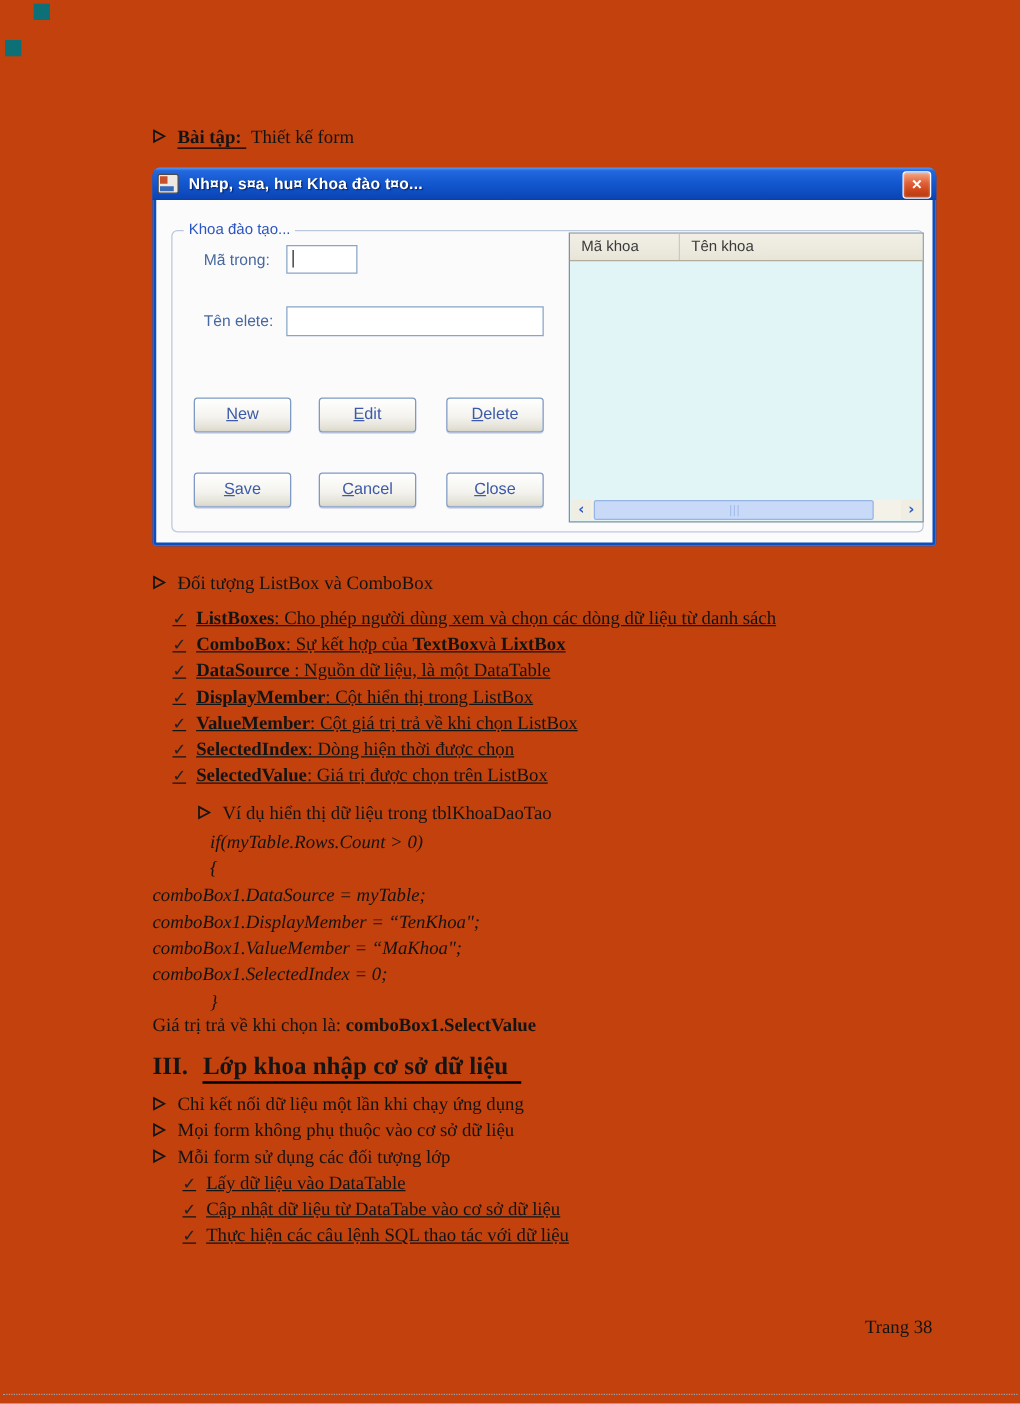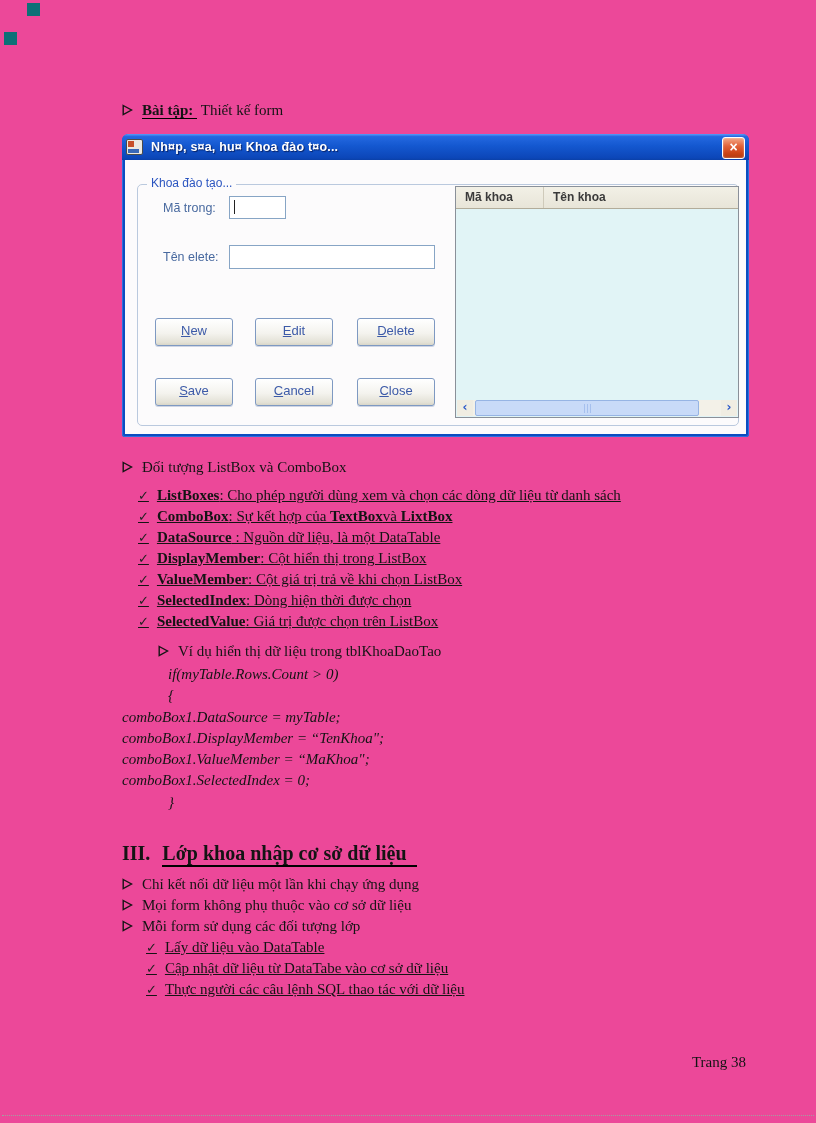--- a/index.html
+++ b/index.html
@@ -1,16 +1,16 @@
 <!DOCTYPE html>
 <html><head>
 <meta charset="utf-8">
 <style>
   html,body{margin:0;padding:0;background:#ffffff;}
-  .page{position:relative;width:816px;height:1123px;background:#ec4899;overflow:hidden;
+  .page{position:relative;width:816px;height:1123px;background:#c2410c;overflow:hidden;
         font-family:"Liberation Serif","DejaVu Serif",serif;color:#141414;}
 
   
   .sq{position:absolute;width:13px;height:13px;background:#0d7077;}
   .sq1{left:27px;top:3px}.sq2{left:4px;top:32px}
 
   
   .abs{position:absolute;}
   .line{position:absolute;font-size:15px;white-space:nowrap;}
   .bold{font-weight:bold;}
@@ -51,21 +51,21 @@
        box-shadow:0 1px 0 rgba(120,140,180,.35);
        font:13px "Liberation Sans","DejaVu Sans",sans-serif;color:#3c5aa8;text-align:center;line-height:24px;cursor:default;}
   .btn .u{text-decoration:underline;}
   .b-new{left:30px;top:158px}.b-edit{left:130px;top:158px}.b-delete{left:232px;top:158px}
   .b-save{left:30px;top:218px}.b-cancel{left:130px;top:218px}.b-close{left:232px;top:218px}
 
   .listview{position:absolute;left:330px;top:26px;width:282px;height:230px;border:1px solid #8a9099;background:#e1f4f6;}
   .lv-header{position:absolute;left:0;top:0;right:0;height:21px;
              background:linear-gradient(180deg,#f2f0e6,#e8e5d8);border-bottom:1px solid #b2ac9a;
              display:flex;font:12px "Liberation Sans","DejaVu Sans",sans-serif;color:#3a3a3a;}
-  .lv-col{padding:3px 0 16px 9px;box-sizing:border-box;white-space:nowrap;font-weight:bold;}
+  .lv-col{padding:3px 0 16px 9px;box-sizing:border-box;white-space:nowrap;}
   .c1{width:88px;border-right:1px solid #cfcaba;}
   .lv-body{position:absolute;left:0;right:0;top:22px;bottom:17px;}
   .hscroll{position:absolute;left:1px;right:1px;bottom:1px;height:16px;background:#f3f1e8;}
   .sarrow{position:absolute;top:0;width:16px;height:16px;background:#f0ede2;color:#2a58c8;
           font:bold 12px "DejaVu Sans",sans-serif;text-align:center;line-height:15px;}
   .sarrow.left{left:0}.sarrow.right{right:0}
   .sthumb{position:absolute;left:18px;top:0;width:224px;height:16px;background:#c8daf8;border:1px solid #96b4e4;
           border-radius:2px;box-sizing:border-box;}
   .sthumb::after{content:"";position:absolute;left:50%;top:3px;width:1px;height:9px;background:#a6c0ee;
                  box-shadow:3px 0 0 #a6c0ee,-3px 0 0 #a6c0ee;}
@@ -166,39 +166,42 @@
   <div class="code">
     <div class="i1">if(myTable.Rows.Count &gt; 0)</div>
     <div class="i1">{</div>
     <div class="i2">comboBox1.DataSource = myTable;</div>
     <div class="i2">comboBox1.DisplayMember = “TenKhoa";</div>
     <div class="i2">comboBox1.ValueMember = “MaKhoa";</div>
     <div class="i2">comboBox1.SelectedIndex = 0;</div>
     <div class="i1">}</div>
   </div>
 
+  <div class="line" style="left:122px;top:813px;">
+    <span>Giá trị trả về khi chọn là: </span><span class="bold">comboBox1.SelectValue</span>
+  </div>
 
   <div class="h3">
     <span class="hnum">III.</span><span class="htitle">Lớp khoa nhập cơ sở dữ liệu</span>
   </div>
 
   <div class="abs blist" style="left:122px;top:876px;font-size:15px;">
     <div class="bline"><span class="arrow-ic"><svg width="11" height="12" viewBox="0 0 11 12">
             <path d="M1.2 1.5 L9.5 6 L1.2 10.5 Z" fill="none" stroke="#151515" stroke-width="1.4"></path>
           </svg></span><span>Chỉ kết nối dữ liệu một lần khi chạy ứng dụng</span></div>
     <div class="bline"><span class="arrow-ic"><svg width="11" height="12" viewBox="0 0 11 12">
             <path d="M1.2 1.5 L9.5 6 L1.2 10.5 Z" fill="none" stroke="#151515" stroke-width="1.4"></path>
           </svg></span><span>Mọi form không phụ thuộc vào cơ sở dữ liệu</span></div>
     <div class="bline"><span class="arrow-ic"><svg width="11" height="12" viewBox="0 0 11 12">
             <path d="M1.2 1.5 L9.5 6 L1.2 10.5 Z" fill="none" stroke="#151515" stroke-width="1.4"></path>
           </svg></span><span>Mỗi form sử dụng các đối tượng lớp</span></div>
   </div>
 
   <div class="abs" style="left:122px;top:939px;font-size:15px;">
     <div class="citem"><span class="check check2">✓</span><span>Lấy dữ liệu vào DataTable</span></div>
     <div class="citem"><span class="check check2">✓</span><span>Cập nhật dữ liệu từ DataTabe vào cơ sở dữ liệu</span></div>
-    <div class="citem"><span class="check check2">✓</span><span>Thực người các câu lệnh SQL thao tác với dữ liệu</span></div>
+    <div class="citem"><span class="check check2">✓</span><span>Thực hiện các câu lệnh SQL thao tác với dữ liệu</span></div>
   </div>
 
   <div class="footer">Trang 38</div>
   <div class="dotline"></div>
 
 </div>
 
 </body></html>

